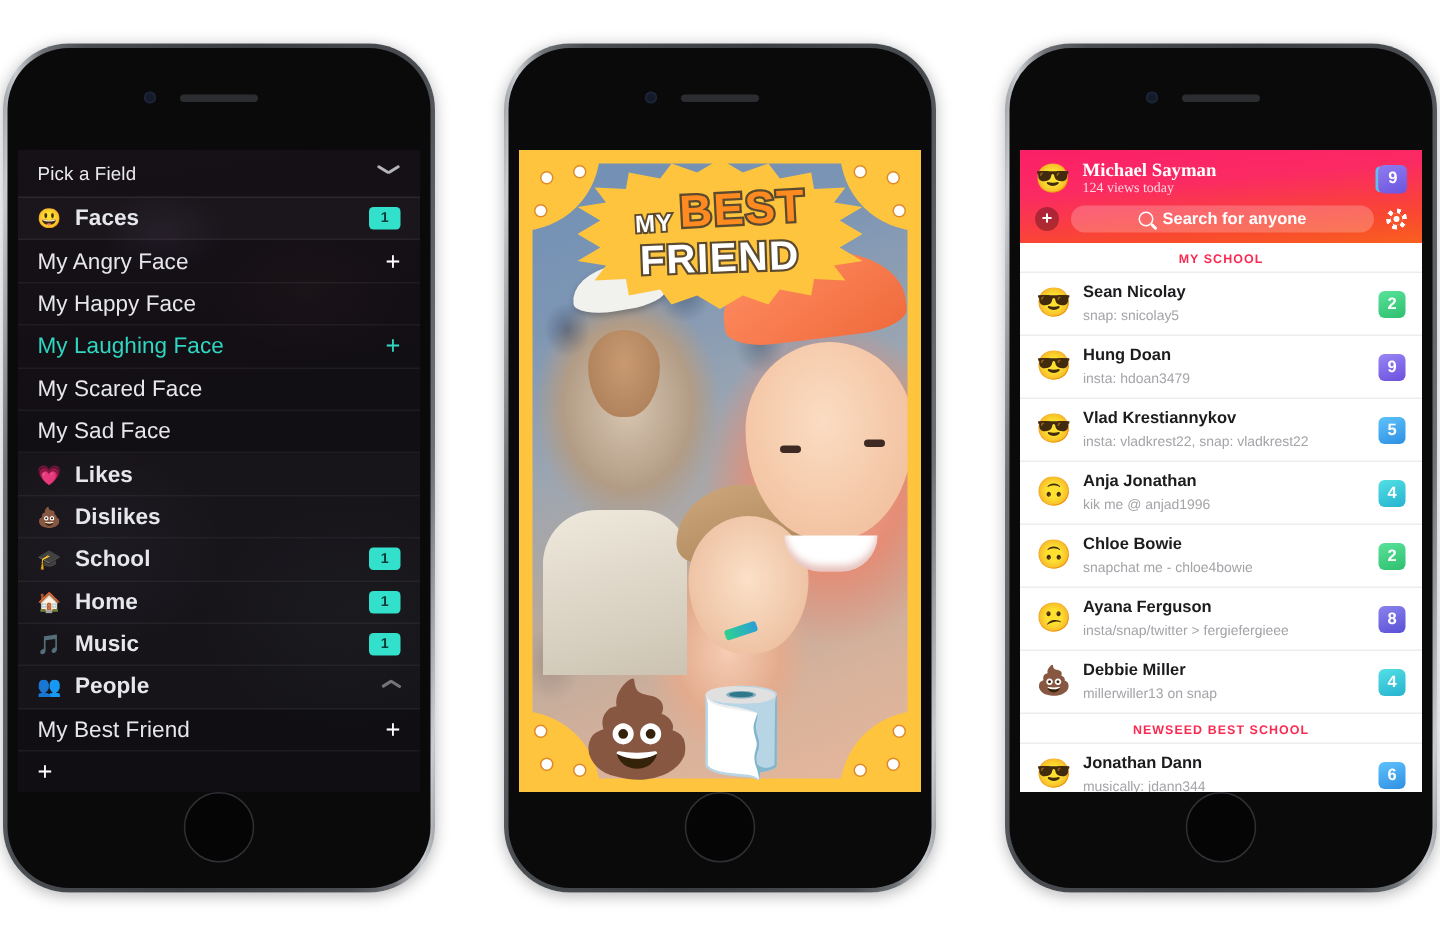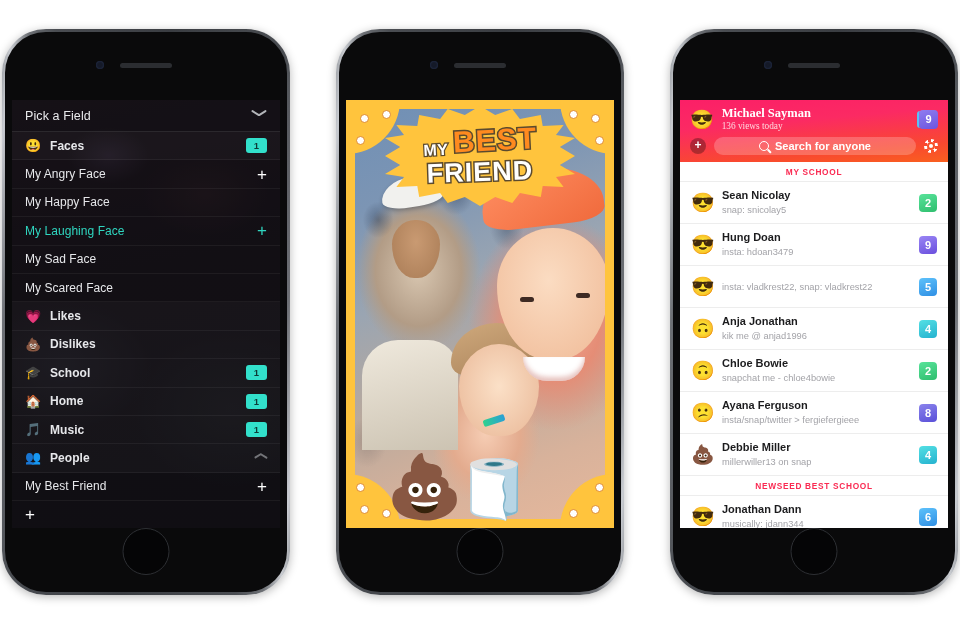--- a/index.html
+++ b/index.html
@@ -82,21 +82,21 @@
 
   .p1-row{
     height:27.4px;flex:0 0 27.4px;
     display:flex;align-items:center;gap:9px;
     padding:0 13px;
     border-bottom:1px solid rgba(255,255,255,.055);
     position:relative;
   }
   .p1-row.cat{background:rgba(255,255,255,.028);}
   .p1-emoji{font-size:13px;width:16px;text-align:center;line-height:1;}
-  .p1-label{font-size:12px;color:#e6e7ea;flex:1;letter-spacing:.05px;}
+  .p1-label{font-size:15px;color:#e6e7ea;flex:1;letter-spacing:.05px;}
   .p1-row.cat .p1-label{font-weight:bold;}
   .p1-row.teal .p1-label{color:#2fd6c0;}
   .p1-badge{
     min-width:15px;height:15px;border-radius:3px;
     background:#32e0cb;color:#0d3b37;
     font-size:9.5px;font-weight:bold;
     display:flex;align-items:center;justify-content:center;padding:0 3px;
   }
   .p1-plus{color:#fff;font-size:17px;line-height:1;font-weight:300;}
   .p1-row.teal .p1-plus{color:#2fd6c0;}
@@ -316,26 +316,26 @@
             <span class="p1-label">My Happy Face</span>
             <span class="p1-plus"></span>
           </div>
 
           <div class="p1-row teal">
             <span class="p1-label">My Laughing Face</span>
             <span class="p1-plus">+</span>
           </div>
 
           <div class="p1-row">
+            <span class="p1-label">My Scared Face</span>
+            <span class="p1-plus"></span>
+          </div>
+
+          <div class="p1-row">
             <span class="p1-label">My Sad Face</span>
-            <span class="p1-plus"></span>
-          </div>
-
-          <div class="p1-row">
-            <span class="p1-label">My Scared Face</span>
             <span class="p1-plus"></span>
           </div>
 
           <div class="p1-row cat">
             <span class="p1-emoji">💗</span>
             <span class="p1-label">Likes</span>
 
           </div>
 
           <div class="p1-row cat">
@@ -449,21 +449,21 @@
     <div class="phone-inner">
       <div class="camera"></div>
       <div class="speaker"></div>
       <div class="screen p3-screen">
 
         <div class="p3-header">
           <div class="p3-top">
             <span class="p3-av">😎</span>
             <span class="p3-names">
               <span class="p3-name">Michael Sayman</span>
-              <span class="p3-views">136 views today</span>
+              <span class="p3-views">124 views today</span>
             </span>
             <span class="p3-hdr-badge">9</span>
           </div>
           <div class="p3-searchrow">
             <span class="p3-add">+</span>
             <span class="p3-search">
               <span class="mag"></span>
               <span class="p3-search-ph">Search for anyone</span>
             </span>
             <span class="gear"></span>
@@ -486,20 +486,21 @@
           <span class="p3-txt">
             <span class="p3-rname">Hung Doan</span>
             <span class="p3-rsub">insta: hdoan3479</span>
           </span>
           <span class="p3-badge" style="background:linear-gradient(160deg,#9a86f5,#6a4fdd)">9</span>
         </div>
 
         <div class="p3-row">
           <span class="p3-emoji">😎</span>
           <span class="p3-txt">
+            <span class="p3-rname">Vlad Krestiannykov</span>
             <span class="p3-rsub">insta: vladkrest22, snap: vladkrest22</span>
           </span>
           <span class="p3-badge" style="background:linear-gradient(160deg,#5ec2fb,#2f8fe4)">5</span>
         </div>
 
         <div class="p3-row">
           <span class="p3-emoji">🙃</span>
           <span class="p3-txt">
             <span class="p3-rname">Anja Jonathan</span>
             <span class="p3-rsub">kik me @ anjad1996</span>

